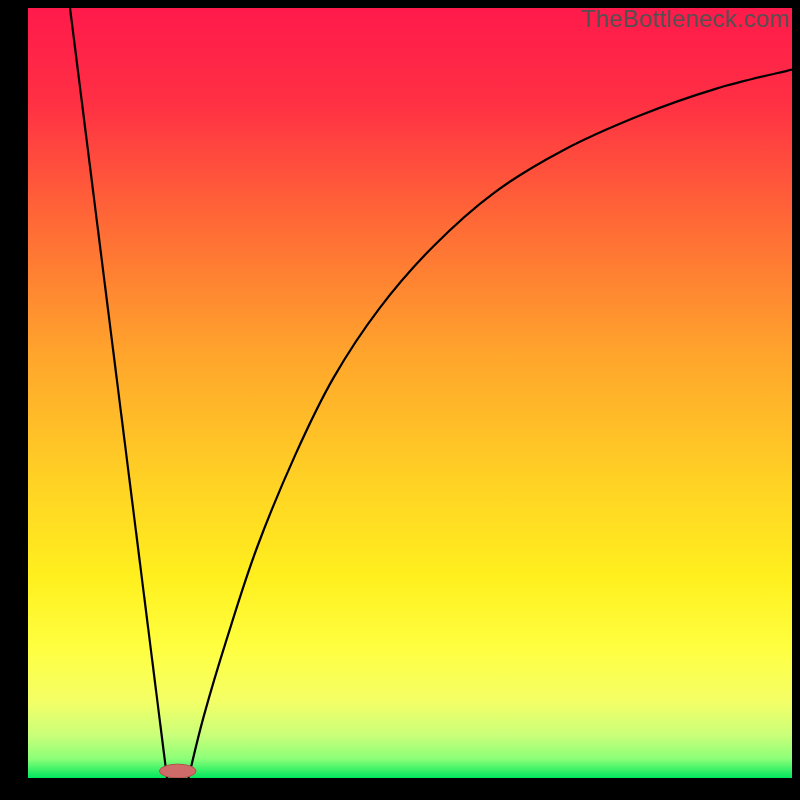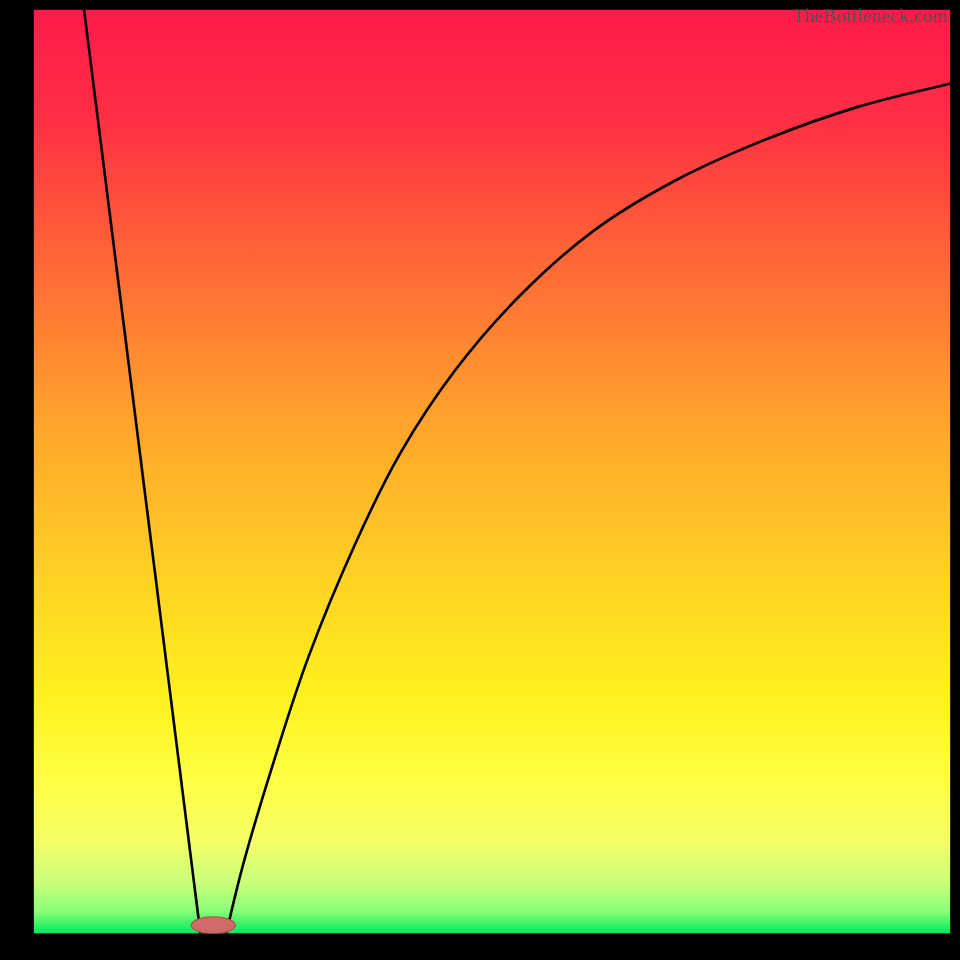--- a/index.html
+++ b/index.html
@@ -17,25 +17,24 @@
     width: 800px; height: 800px;
     background: #000;
   }
   .plot {
     position: absolute;
     box-sizing: border-box;
   }
   .watermark {
     position: absolute;
     color: #515151;
-    font-size: 16px;
+    font-size: 24px;
     font-weight: 500;
     letter-spacing: 0.2px;
     user-select: none;
-    font-family: Liberation Serif, serif;
   }
 </style>
 </head>
 <body>
 
 <div class="frame">
   <svg class="plot" id="plot-svg" xmlns="http://www.w3.org/2000/svg" width="764" height="770" viewBox="0 0 764 770" style="left: 28px; top: 8px;">
     <defs>
       <linearGradient id="bg-grad" x1="0" y1="0" x2="0" y2="1">
           <stop offset="0%" stop-color="#ff1a4b"></stop>

